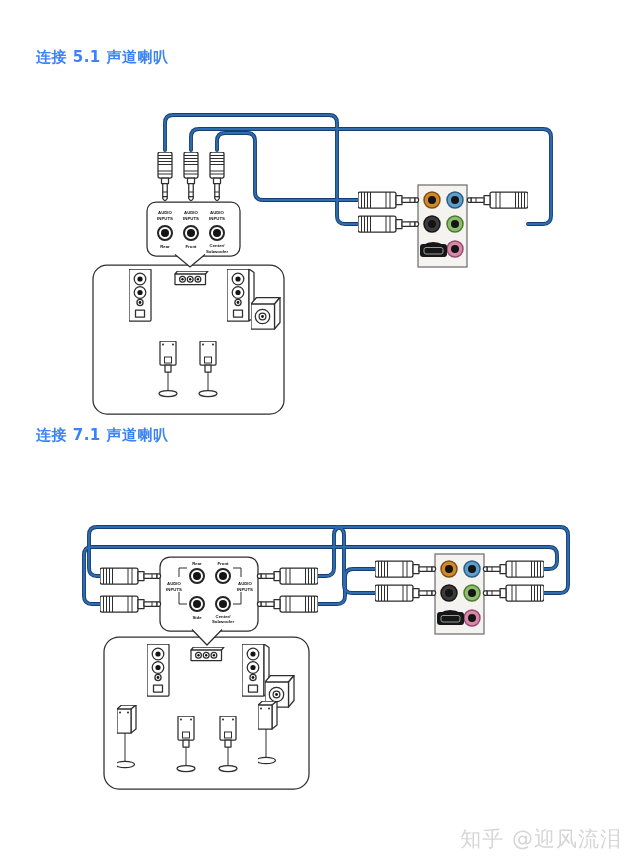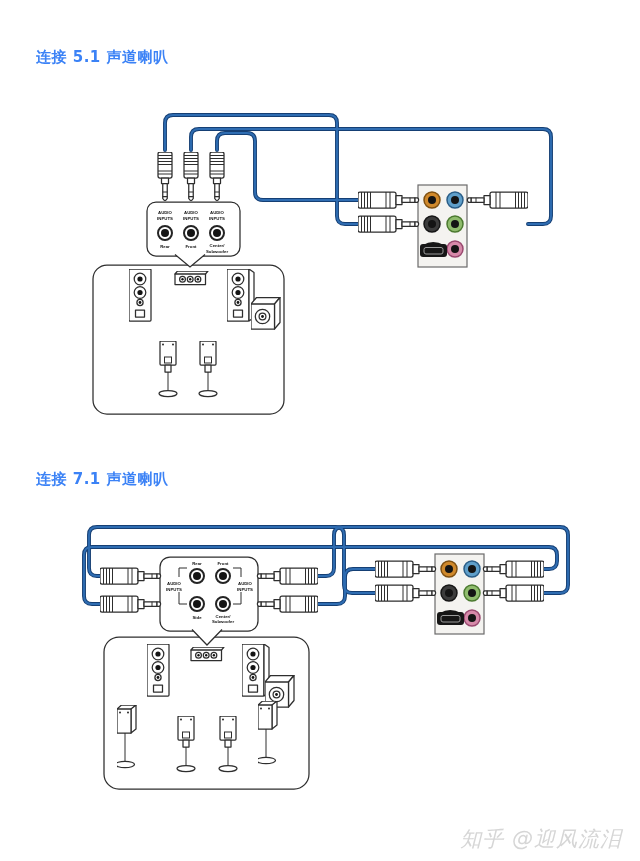--- a/index.html
+++ b/index.html
@@ -1,25 +1,25 @@
 <!DOCTYPE html>
 <html style="--cable: #2f6db2; --cableDark: #153f74; --portOrange: #d0892c; --portOrangeEdge: #7e5012; --portBlue: #5f9fca; --portBlueEdge: #2a5d87; --portBlack: #3c3c3c; --portBlackEdge: #161616; --portGreen: #8fbc6d; --portGreenEdge: #4c7a30; --portPink: #d689a9; --portPinkEdge: #99486f; --watermark: #d6d6d6;"><head>
 <meta charset="utf-8">
 <style>
   html,body{margin:0;padding:0;}
   body{width:640px;height:861px;background:#ffffff;position:relative;overflow:hidden;
        font-family:"DejaVu Sans","Liberation Sans",sans-serif;}
   .title{position:absolute;left:36px;font-weight:bold;font-size:15px;color:#3b82f6;letter-spacing:.5px;}
   #title51{top:48px;}
-  #title71{top:470px;}
+  #title71{top:426px;}
   svg{position:absolute;left:0;}
   #svg51{top:0;}
   #svg71{top:440px;}
   .watermark{position:absolute;right:18px;top:825px;font-size:21px;color:var(--watermark,#d6d6d6);
-             letter-spacing:1px;text-shadow:1px 1px 0 #ffffff;font-style:italic;}
+             letter-spacing:1px;text-shadow:1px 1px 0 #ffffff;}
   
   .ln{fill:#ffffff;stroke:#2e2e2e;stroke-width:1.25;stroke-linejoin:round;}
   .lnn{fill:none;stroke:#2e2e2e;stroke-width:1;}
   .hole{fill:#141414;stroke:none;}
   .dk{fill:#161616;stroke:none;}
   .panel{fill:#f4f3f0;stroke:#6a6a6a;stroke-width:1.2;}
   .jackring{fill:#ffffff;stroke:#242424;stroke-width:2;}
   .slab{font:bold 4.3px "Liberation Sans",sans-serif;text-anchor:middle;fill:#111;}
   .cable{fill:none;stroke-linecap:round;}
   .u{stroke:var(--cableDark,#153f74);stroke-width:3.9;}

